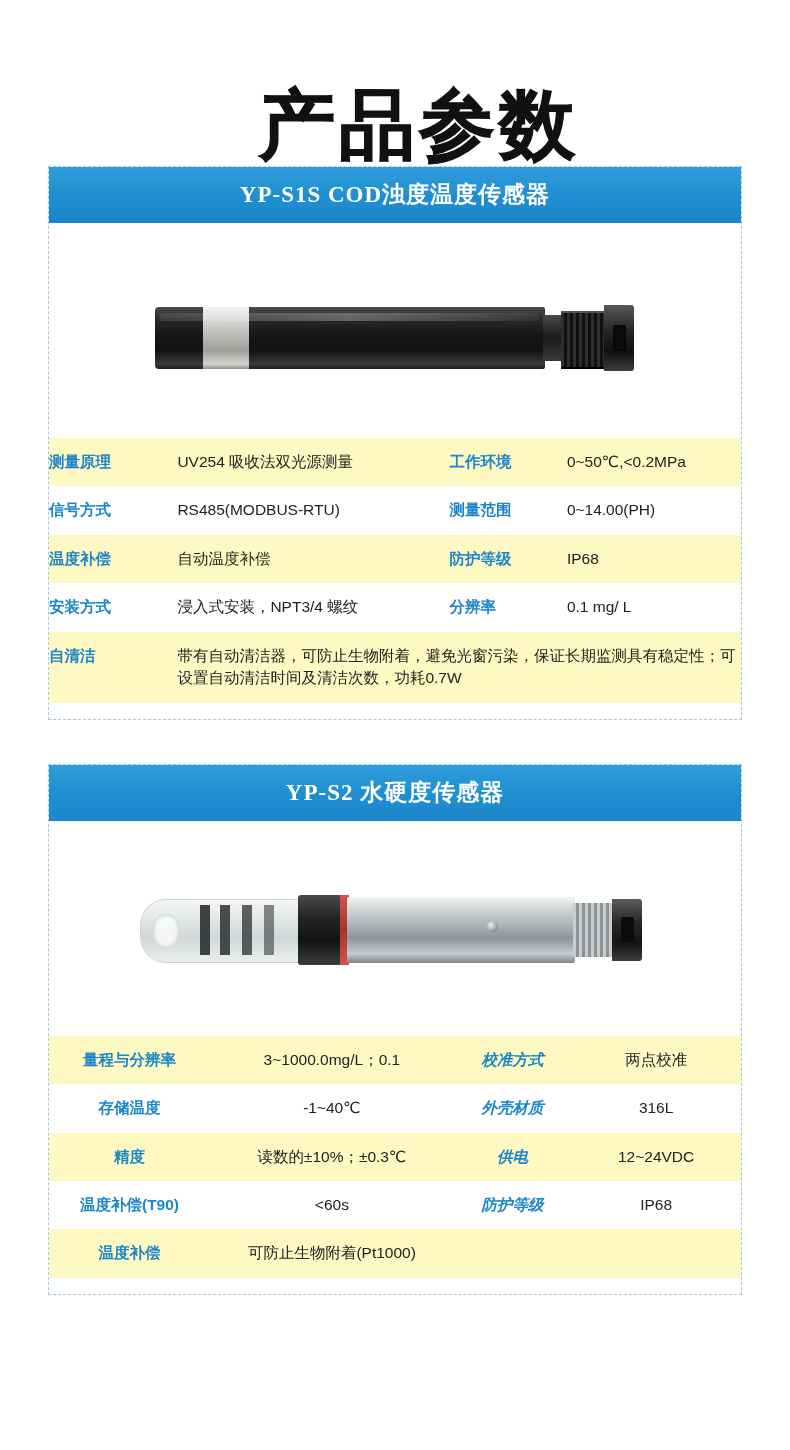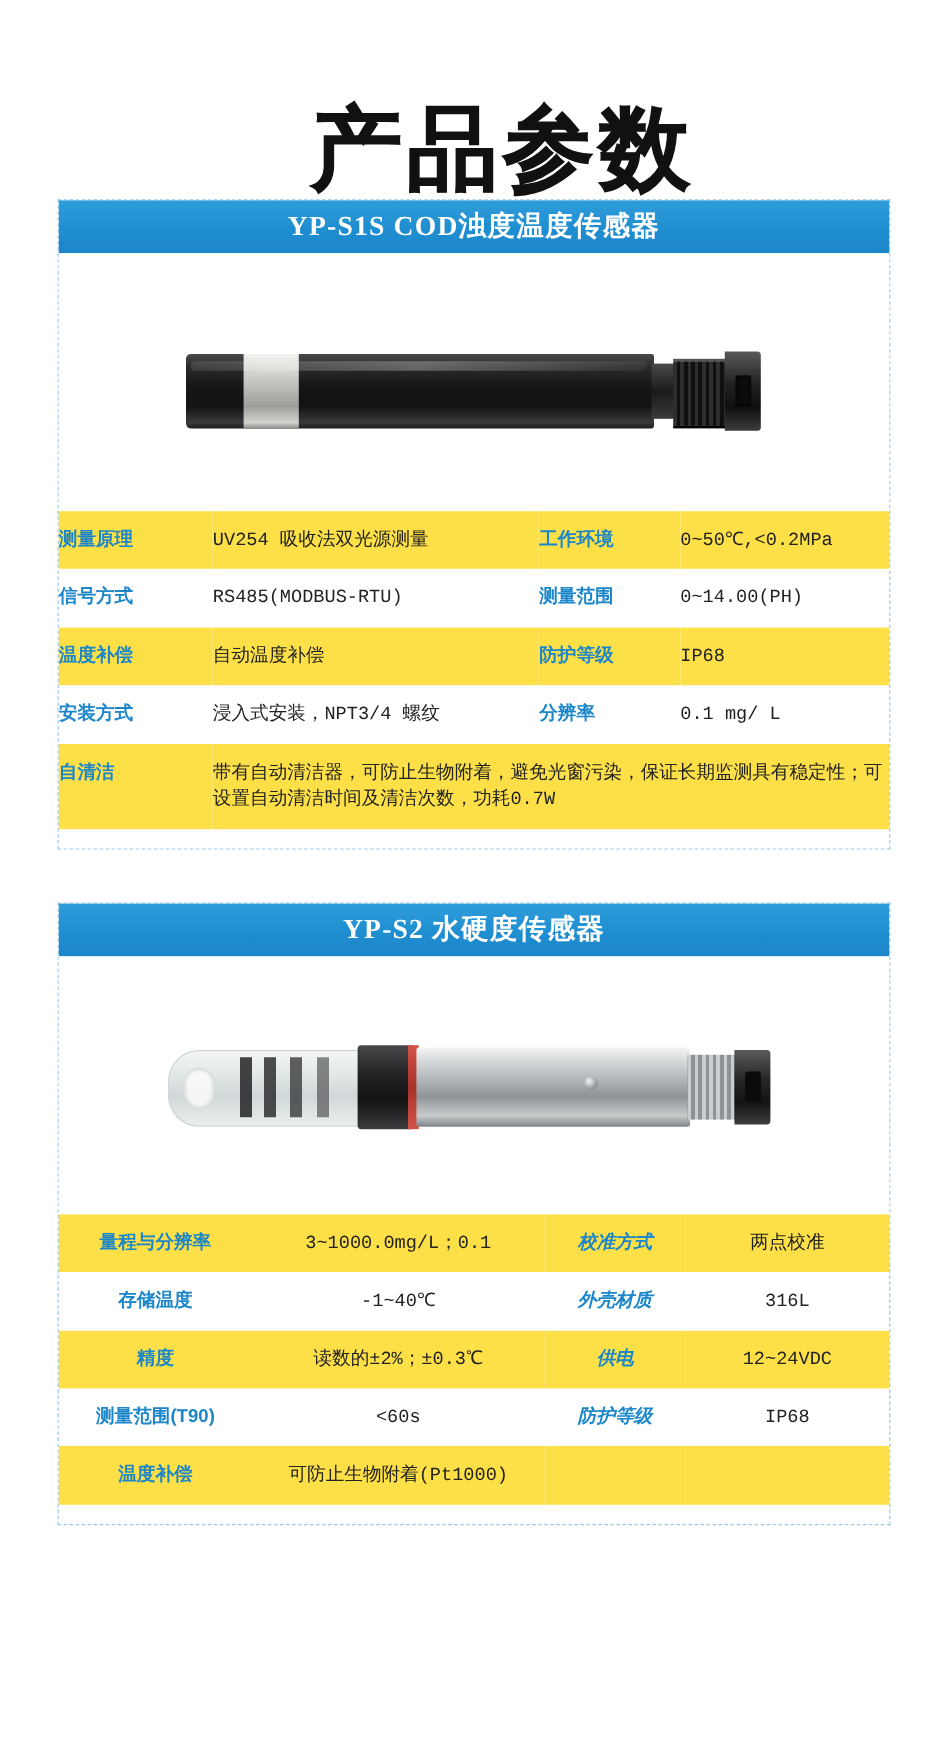--- a/index.html
+++ b/index.html
@@ -33,21 +33,21 @@
 
   .card {
     margin: 0 48px;
     border: 1px dashed #9dc8e8;
     background: #ffffff;
     box-sizing: border-box;
   }
   .card + .card { margin-top: 44px; text-align: center; }
 
   .card-header {
-    height: 44px;
+    height: 56px;
     background: linear-gradient(to bottom, #2f9ddb 0%, #1f8ed0 55%, #1b86c9 100%);
     color: #ffffff;
     display: flex;
     align-items: center;
     justify-content: center;
     font-family: "Liberation Serif", "DejaVu Serif", serif;
     font-weight: bold;
     font-size: 23px;
     letter-spacing: 1px;
   }
@@ -213,35 +213,35 @@
     background: #0b0b0c;
     border-radius: 2px;
   }
 
   
   .spec-table {
     width: 100%;
     border-collapse: collapse;
     table-layout: fixed;
   }
-  .spec-table tr.zebra { background: #fde047; }
+  .spec-table tr.zebra { background: #fef9c3; }
   .spec-table td {
     padding: 13px 0;
     font-size: 15.5px;
     color: #222;
     vertical-align: top;
     line-height: 1.45;
   }
   .spec-table td.lbl {
     color: #1b86c9;
     font-weight: bold;
     white-space: nowrap;
   }
   .pad-l { padding-left: 30px; }
-  .pad-l2 { padding-left: 14px; font-family: Liberation Mono, monospace; }
+  .pad-l2 { padding-left: 14px; }
   .full-val { padding-right: 22px; }
 
   .c1 { width: 118px; }
   .c2 { width: 250px; }
   .c3 { width: 108px; }
   .c4 { width: 160px; }
 
   .d1 { width: 148px; }
   .d2 { width: 224px; }
   .d3 { width: 108px; font-style: italic; }
@@ -331,26 +331,26 @@
           <td class="d4 pad-l2">两点校准</td>
         </tr>
         <tr>
           <td class="lbl d1 pad-l">存储温度</td>
           <td class="d2 pad-l2">-1~40℃</td>
           <td class="lbl d3">外壳材质</td>
           <td class="d4 pad-l2">316L</td>
         </tr>
         <tr class="zebra">
           <td class="lbl d1 pad-l">精度</td>
-          <td class="d2 pad-l2">读数的±2%；±0.3℃</td>
+          <td class="d2 pad-l2">读数的±10%；±0.3℃</td>
           <td class="lbl d3">供电</td>
           <td class="d4 pad-l2">12~24VDC</td>
         </tr>
         <tr>
-          <td class="lbl d1 pad-l">测量范围(T90)</td>
+          <td class="lbl d1 pad-l">温度补偿(T90)</td>
           <td class="d2 pad-l2">&lt;60s</td>
           <td class="lbl d3">防护等级</td>
           <td class="d4 pad-l2">IP68</td>
         </tr>
         <tr class="zebra">
           <td class="lbl d1 pad-l">温度补偿</td>
           <td class="d2 pad-l2">可防止生物附着(Pt1000)</td>
           <td class="lbl d3"></td>
           <td class="d4 pad-l2"></td>
         </tr>

